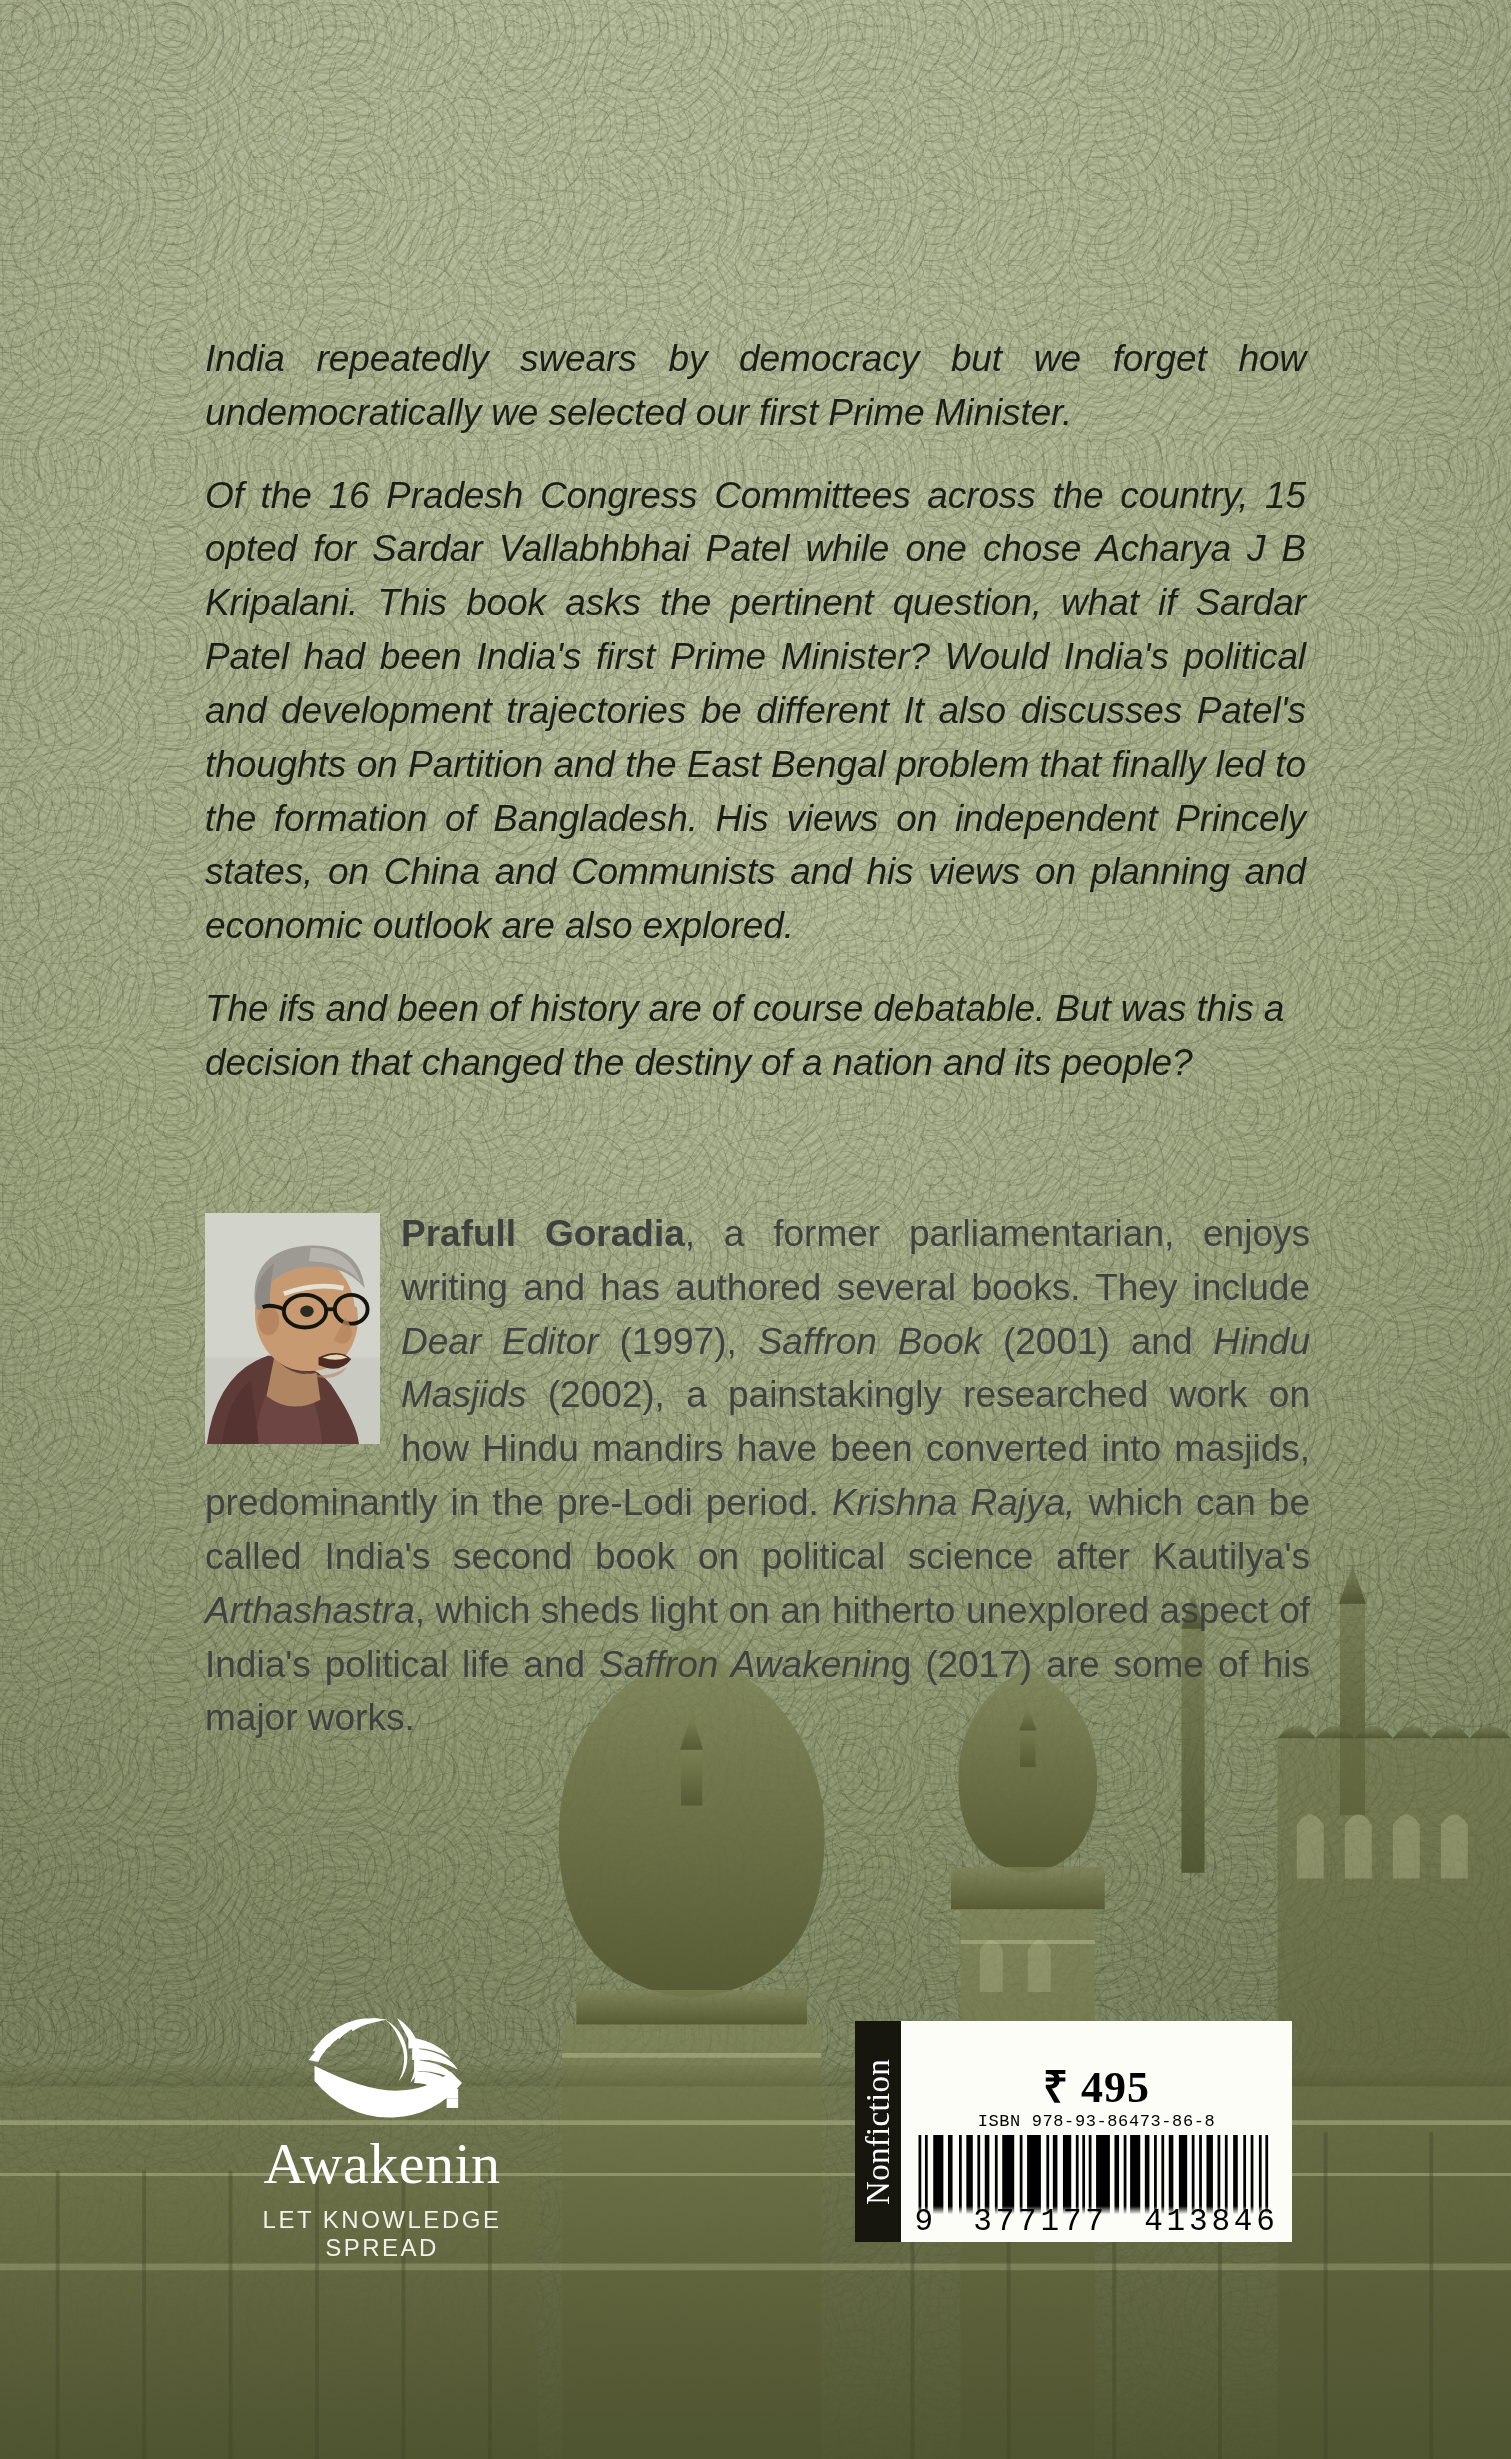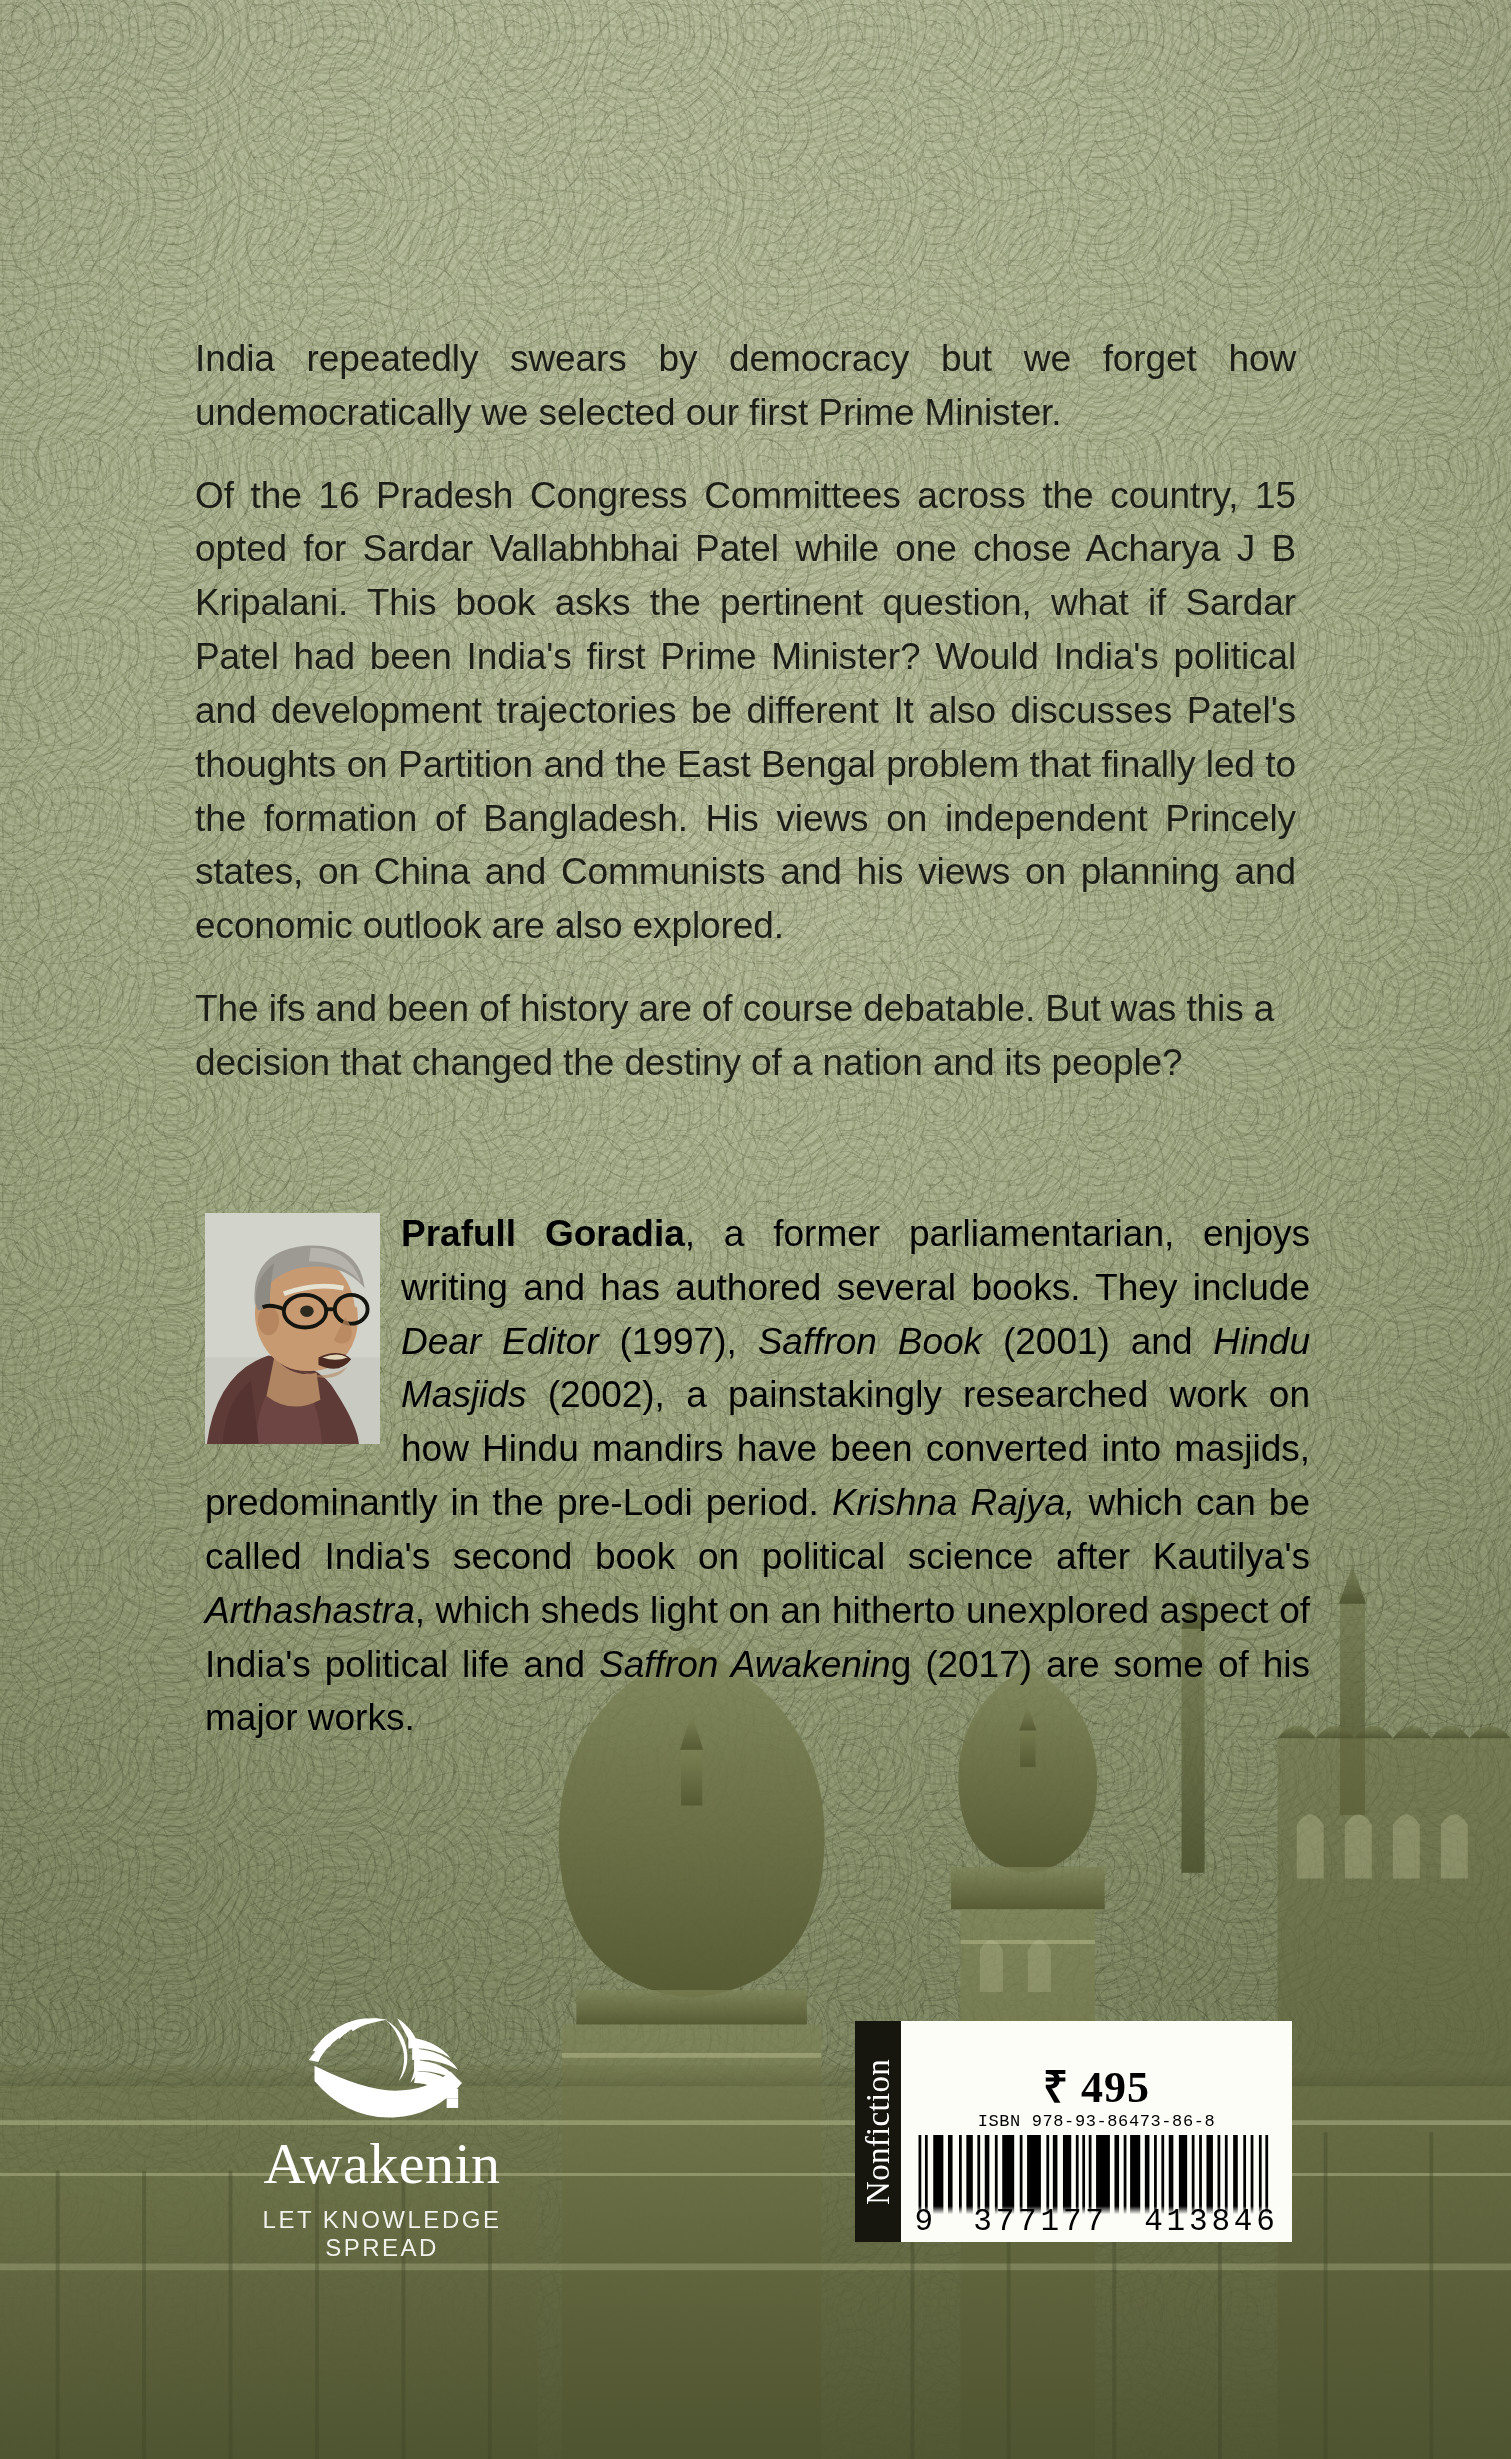--- a/index.html
+++ b/index.html
@@ -50,39 +50,40 @@
     mix-blend-mode: multiply;
   }
 
   
   .fort { position:absolute; left:0; right:0; bottom:0; height:961px; }
   .fort svg { display:block; width:100%; height:100%; }
 
   
   .blurb {
     position:absolute;
-    left:195px;
+    left:205px;
     top:332px;
     width:1101px;
     color:#1b1d16;
     font-size:37px;
     line-height:1.455;
     letter-spacing:-0.1px;
+    font-style:italic;
   }
   .blurb p { text-align:justify; margin:0 0 29px 0; }
   .blurb p.last { margin-bottom:0; }
   .blurb p.nojust { text-align:left; }
 
   
   .bio {
     position:absolute;
     left:205px;
     top:1207px;
     width:1105px;
-    color:#000000;
+    color:#404040;
     font-size:37px;
     line-height:1.455;
     text-align:justify;
   }
   .author-photo {
     float:left;
     width:175px;
     height:231px;
     margin:5.8px 21px 3.8px 0;
     background:#cfd0c8;

